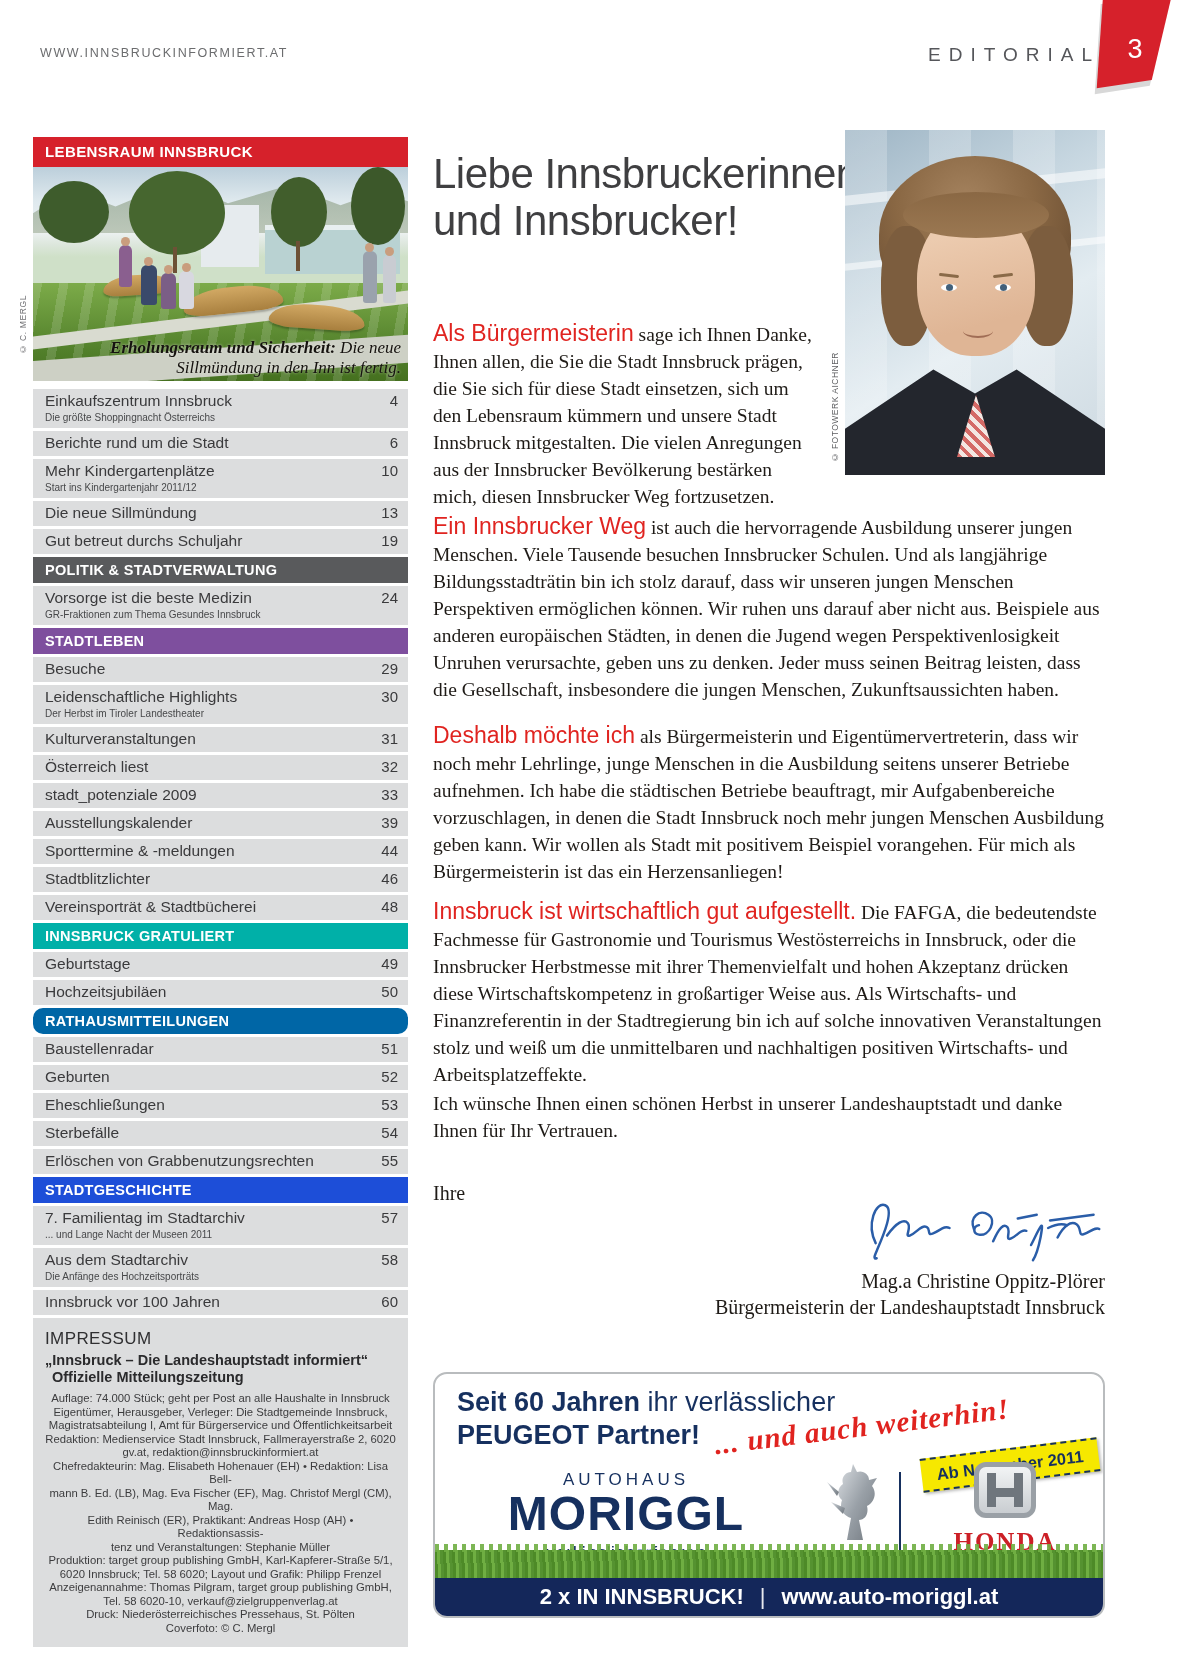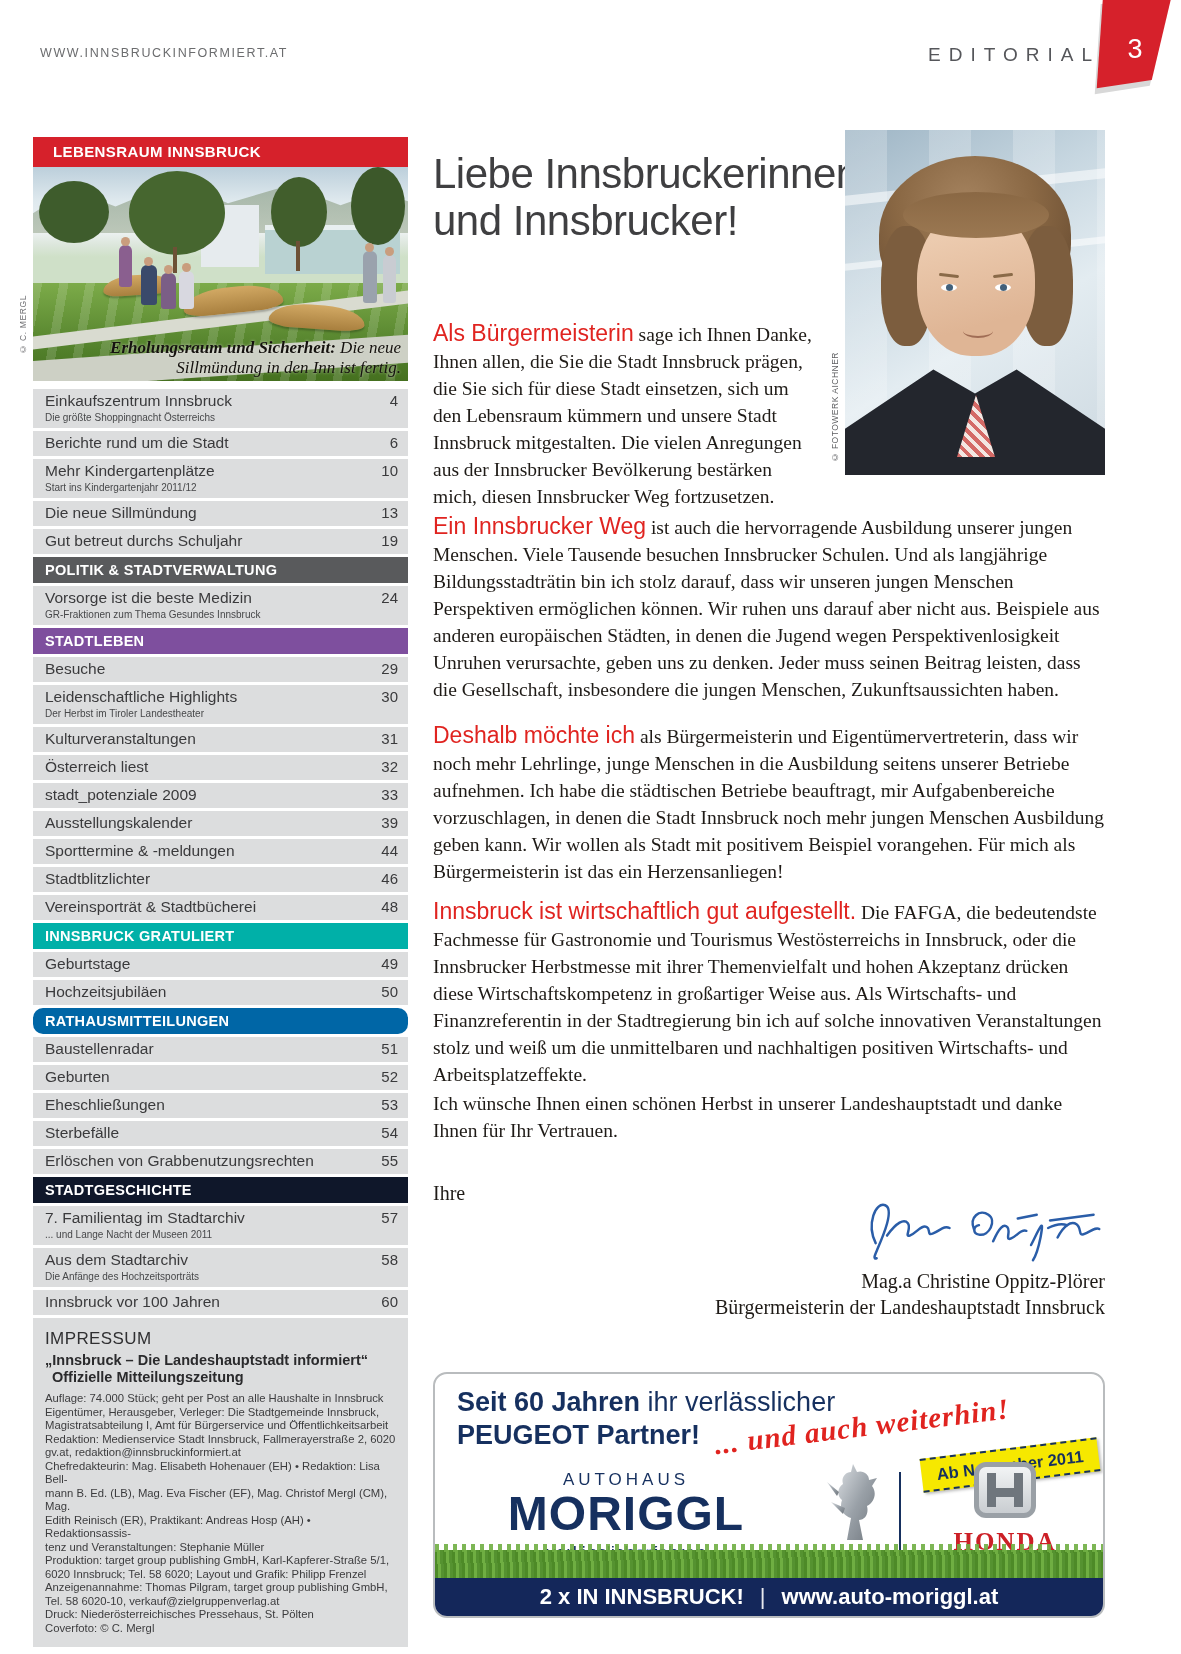--- a/index.html
+++ b/index.html
@@ -11,21 +11,21 @@
   .section-label{position:absolute;left:928px;top:44px;font-size:19px;letter-spacing:8px;color:#55565a;}
   .page-tab-shadow{position:absolute;left:1093px;top:4px;width:86px;height:94px;background:#d8d8d8;
         clip-path:polygon(9% 0%,88% 0%,66% 87%,2% 96%);}
   .page-tab{position:absolute;left:1095px;top:0;width:86px;height:92px;background:#d6212b;
         clip-path:polygon(9% 0%,88% 0%,66% 87%,2% 96%);display:flex;align-items:center;justify-content:center;}
   .page-tab span{color:#fff;font-size:27px;margin-top:6px;margin-left:-6px;}
 
   
   .sidebar{position:absolute;left:33px;top:137px;width:375px;}
   .toc-header{background:#d6212b;color:#fff;font-weight:bold;font-size:15px;letter-spacing:.4px;
-        padding:6px 10px 6px 20px;height:18px;}
+        padding:6px 10px 6px 12px;height:18px;}
   .toc-photo{position:relative;height:214px;overflow:hidden;
         background:linear-gradient(180deg,#bccfdb 0%,#dfe9ee 16%,#eef2f3 30%,#dde7dd 36%,#cfe0c8 42%);}
   .ph-mtn{position:absolute;left:0;right:0;top:0;height:66px;opacity:.85;
         background:linear-gradient(180deg,#93a796,#b3bfae);
         clip-path:polygon(0 70%,10% 34%,22% 60%,38% 22%,52% 55%,68% 28%,82% 58%,92% 38%,100% 52%,100% 100%,0 100%);}
   .ph-bldg1{position:absolute;right:8px;top:58px;width:135px;height:44px;background:#b9d2d2;
         border-top:5px solid #e8eff0;}
   .ph-bldg2{position:absolute;left:168px;top:38px;width:58px;height:62px;background:#e6ebee;}
   .ph-tree{position:absolute;border-radius:50%;}
   .ph-trunk{position:absolute;width:4px;background:#6d5136;}
@@ -51,28 +51,28 @@
         padding:3px 10px 4px 12px;}
   .toc-row .tt{min-width:0;}
   .toc-row .t{font-size:15.5px;color:#3a3a3c;line-height:18px;}
   .toc-row .sub{font-size:10px;color:#47484a;line-height:13px;margin-top:1px;}
   .toc-row .pg{font-size:15px;color:#3a3a3c;flex-shrink:0;margin-left:8px;line-height:18px;}
   .toc-sec{color:#fff;font-weight:bold;font-size:14.5px;letter-spacing:.3px;padding:5px 10px 5px 12px;margin-bottom:3px;}
   .sec-gray{background:#595a5c;}
   .sec-purple{background:#7e4f9e;}
   .sec-teal{background:#00b0a8;}
   .sec-blue{background:#0066a6;border-radius:10px;}
-  .sec-olive{background:#0f172a;}
+  .sec-olive{background:#1d4ed8;}
 
   .impressum{position:absolute;left:33px;top:1320px;width:351px;background:#dcddde;padding:9px 12px 12px 12px;}
   .imp-title{font-size:17px;color:#2f2f31;letter-spacing:.4px;margin-bottom:3px;}
   .imp-bold{font-size:14.5px;font-weight:bold;color:#2a2a2c;line-height:17px;}
   .imp-bold.ind{padding-left:7px;}
   .imp-body{margin-top:6px;}
-  .imp-line{font-size:11.3px;line-height:13.5px;color:#3c3c3e;}
+  .imp-line{font-size:11.3px;line-height:13.5px;color:#3c3c3e;text-align:center;}
 
   
   .main{position:absolute;left:433px;top:0;width:672px;height:1654px;}
   .main-title{position:absolute;left:0;top:150px;font-size:42px;line-height:47px;color:#3f3f41;letter-spacing:-.5px;}
 
   .portrait{position:absolute;left:412px;top:130px;width:260px;height:345px;overflow:hidden;
         background:linear-gradient(150deg,#9eb5c5 0%,#c6d6e0 32%,#e3ecf1 58%,#ccd8e0 100%);}
   .portrait:before{content:"";position:absolute;inset:0;
         background:repeating-linear-gradient(90deg,rgba(255,255,255,.22) 0 42px,rgba(0,0,0,0) 42px 84px);}
   .rail{position:absolute;left:-10px;right:-10px;height:10px;background:rgba(255,255,255,.55);transform:rotate(-6deg);}

